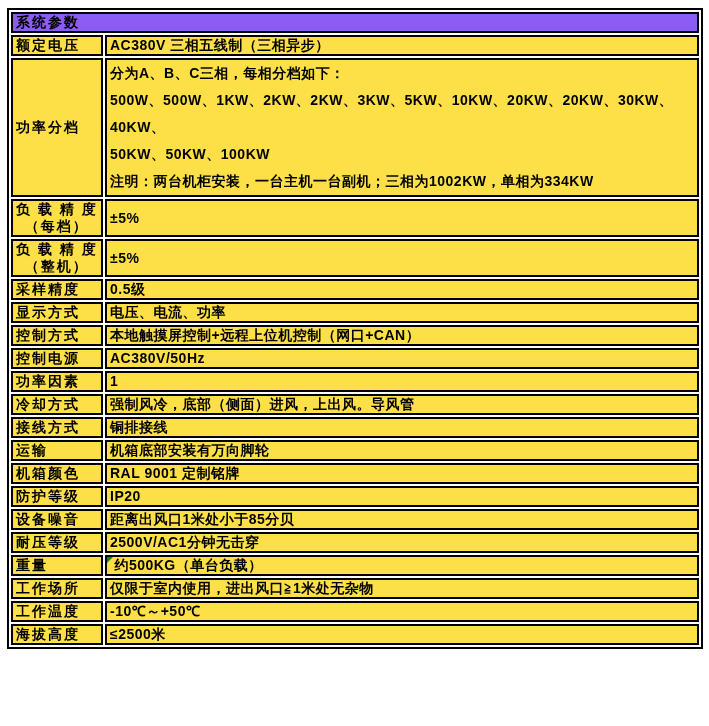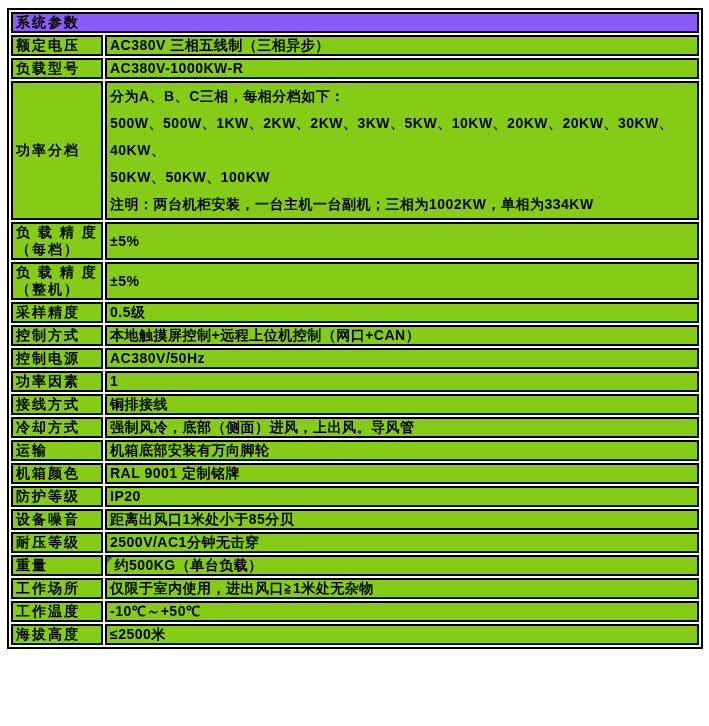--- a/index.html
+++ b/index.html
@@ -28,21 +28,21 @@
   td.cell {
     border: 2px solid #000000;
     padding: 0 3px;
     height: 15px;
     font-size: 14px;
     font-weight: bold;
     line-height: 17px;
     vertical-align: middle;
     overflow: hidden;
     position: relative;
-    background: #84cc16;
+    background: #fde047;
   }
   td.label-cell {
     letter-spacing: 2px;
   }
   td.value-cell {
     letter-spacing: 0.5px;
     margin-top: 20px;
   }
   td.section-cell {
     background: #8b5cf6;
@@ -55,20 +55,21 @@
     white-space: pre-line;
     display: inline-block;
     line-height: 27px;
     vertical-align: middle;
   }
   .cell-text.label-lines {
     white-space: pre-line;
     display: inline-block;
     line-height: 17px;
     vertical-align: middle;
+    text-align: center;
   }
   .corner-marker {
     position: absolute;
     top: 0;
     left: 0;
     width: 0;
     height: 0;
     border-top: 6px solid #128A12;
     border-right: 6px solid transparent;
   }
@@ -84,24 +85,20 @@
     </colgroup>
     <tbody id="spec-body">
         <tr>
           <td colspan="2" class="cell section-cell"><span class="cell-text">系统参数</span></td>
         </tr>
         <tr>
           <td class="cell label-cell"><span class="cell-text">额定电压</span></td>
           <td class="cell value-cell"><span class="cell-text">AC380V 三相五线制（三相异步）</span></td>
         </tr>
         <tr>
-          <td class="cell label-cell"><span class="cell-text">负载型号</span></td>
-          <td class="cell value-cell"><span class="cell-text">AC380V-1000KW-R</span></td>
-        </tr>
-        <tr>
           <td class="cell label-cell"><span class="cell-text">功率分档</span></td>
           <td class="cell value-cell"><span class="cell-text wrap-lines">分为A、B、C三相，每相分档如下：
 500W、500W、1KW、2KW、2KW、3KW、5KW、10KW、20KW、20KW、30KW、40KW、
 50KW、50KW、100KW
 注明：两台机柜安装，一台主机一台副机；三相为1002KW，单相为334KW</span></td>
         </tr>
         <tr>
           <td class="cell label-cell"><span class="cell-text label-lines">负 载 精 度
 （每档）</span></td>
           <td class="cell value-cell"><span class="cell-text">±5%</span></td>
@@ -109,38 +106,42 @@
         <tr>
           <td class="cell label-cell"><span class="cell-text label-lines">负 载 精 度
 （整机）</span></td>
           <td class="cell value-cell"><span class="cell-text">±5%</span></td>
         </tr>
         <tr>
           <td class="cell label-cell"><span class="cell-text">采样精度</span></td>
           <td class="cell value-cell"><span class="cell-text">0.5级</span></td>
         </tr>
         <tr>
+          <td class="cell label-cell"><span class="cell-text">显示方式</span></td>
+          <td class="cell value-cell"><span class="cell-text">电压、电流、功率</span></td>
+        </tr>
+        <tr>
           <td class="cell label-cell"><span class="cell-text">控制方式</span></td>
           <td class="cell value-cell"><span class="cell-text">本地触摸屏控制+远程上位机控制（网口+CAN）</span></td>
         </tr>
         <tr>
           <td class="cell label-cell"><span class="cell-text">控制电源</span></td>
           <td class="cell value-cell"><span class="cell-text">AC380V/50Hz</span></td>
         </tr>
         <tr>
           <td class="cell label-cell"><span class="cell-text">功率因素</span></td>
           <td class="cell value-cell"><span class="cell-text">1</span></td>
         </tr>
         <tr>
+          <td class="cell label-cell"><span class="cell-text">冷却方式</span></td>
+          <td class="cell value-cell"><span class="cell-text">强制风冷，底部（侧面）进风，上出风。导风管</span></td>
+        </tr>
+        <tr>
           <td class="cell label-cell"><span class="cell-text">接线方式</span></td>
           <td class="cell value-cell"><span class="cell-text">铜排接线</span></td>
-        </tr>
-        <tr>
-          <td class="cell label-cell"><span class="cell-text">冷却方式</span></td>
-          <td class="cell value-cell"><span class="cell-text">强制风冷，底部（侧面）进风，上出风。导风管</span></td>
         </tr>
         <tr>
           <td class="cell label-cell"><span class="cell-text">运输</span></td>
           <td class="cell value-cell"><span class="cell-text">机箱底部安装有万向脚轮</span></td>
         </tr>
         <tr>
           <td class="cell label-cell"><span class="cell-text">机箱颜色</span></td>
           <td class="cell value-cell"><span class="cell-text">RAL 9001 定制铭牌</span></td>
         </tr>
         <tr>

